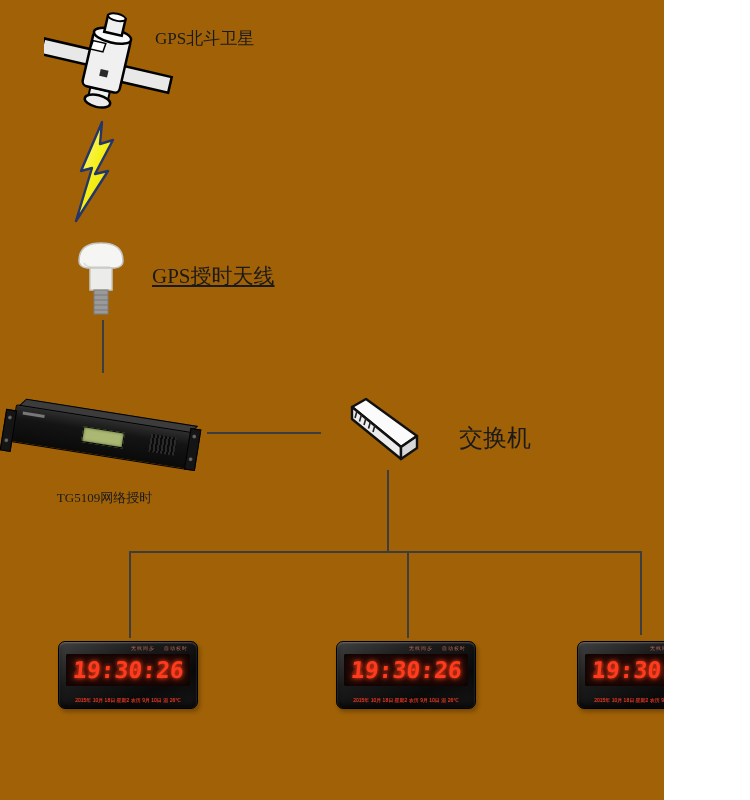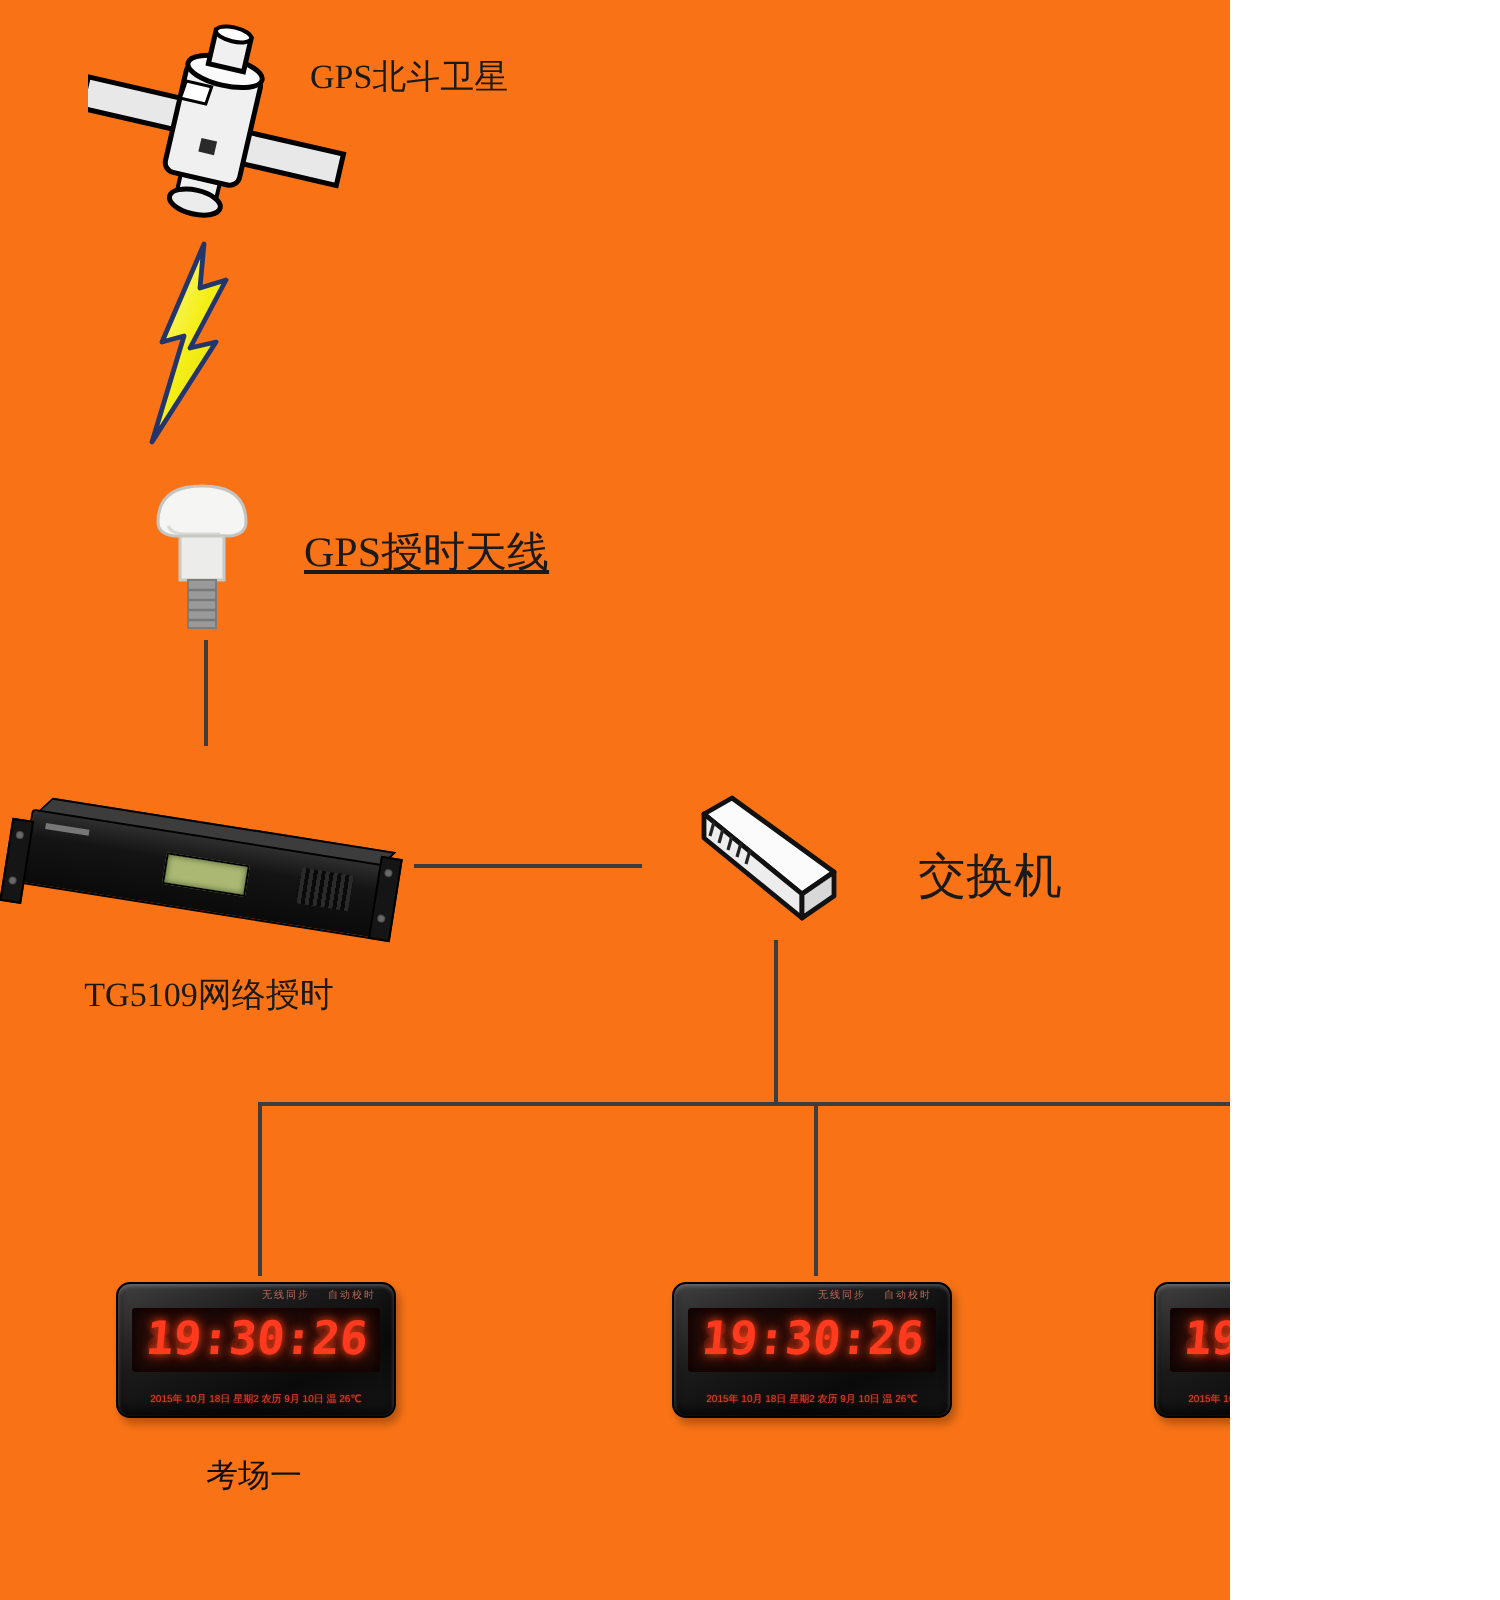--- a/index.html
+++ b/index.html
@@ -1,16 +1,16 @@
 <!DOCTYPE html>
 <html><head>
 <meta charset="utf-8">
 <style>
   html,body{margin:0;padding:0;background:#fff;}
-  .canvas{position:relative;width:615px;height:800px;background:#f97316;overflow:hidden;
+  .canvas{position:relative;width:664px;height:800px;background:#a16207;overflow:hidden;
           font-family:"Liberation Serif","DejaVu Serif",serif;color:#111;}
   .label{position:absolute;color:#1a1a1a;white-space:nowrap;}
   .line{position:absolute;background:#3d3d3d;}
   .h{height:2px;} .v{width:2px;}
 
   
   .clock{position:absolute;width:138px;height:66px;border-radius:7px;border:1px solid #000;
          background:linear-gradient(155deg,#404040 0%,#1b1b1b 35%,#0a0a0a 70%,#151515 100%);
          box-shadow:inset 0 1px 2px rgba(255,255,255,.28), inset 0 -3px 5px rgba(0,0,0,.65),
                     2px 3px 4px rgba(0,0,0,.28);}
@@ -103,21 +103,21 @@
         </div>
       <div class="server-ear ear-r">
           <div class="screw" style="top:5px;"></div>
           <div class="screw" style="top:28px;"></div>
         </div>
       <div class="server-brand"></div>
       <div class="server-lcd"></div>
       <div class="server-vents"></div>
     </div>
   </div>
-  <div class="label" style="left:12px;top:487px;width:185px;text-align:center;font-size:17px;line-height:21px;">
+  <div class="label" style="left:12px;top:487px;width:185px;text-align:center;font-size:13px;line-height:21px;">
     <div>TG5109网络授时</div>
   </div>
 
   <div class="line h" style="left:207px;top:432px;width:114px;"></div>
 
   <svg style="position:absolute;left:330px;top:392px;" width="100" height="80" viewBox="0 0 100 80">
     <polygon points="22,15 36,7 87,44 71,55" fill="#fbfbfb" stroke="#111" stroke-width="2.4" stroke-linejoin="round"></polygon>
     <polygon points="22,15 71,55 71,67 22,27" fill="#ededed" stroke="#111" stroke-width="2.4" stroke-linejoin="round"></polygon>
     <polygon points="71,55 87,44 87,56 71,67" fill="#d8d8d8" stroke="#111" stroke-width="2.4" stroke-linejoin="round"></polygon>
     <g stroke="#222" stroke-width="1.6">
@@ -142,21 +142,20 @@
     <div class="clock-header">
       <span>无线同步</span>
       <span>自动校时</span>
     </div>
     <div class="clock-display">
       <div class="clock-ghost">88:88:88</div>
       <div class="clock-time">19:30:26</div>
     </div>
     <div class="clock-footer">2015年 10月 18日 星期2 农历 9月 10日 温 26℃</div>
   </div>
-  <div class="room-label" style="left:58px;top:728px;">考场一</div>
 
   <div class="clock" style="left:336px;top:641px;">
     <div class="clock-header">
       <span>无线同步</span>
       <span>自动校时</span>
     </div>
     <div class="clock-display">
       <div class="clock-ghost">88:88:88</div>
       <div class="clock-time">19:30:26</div>
     </div>

